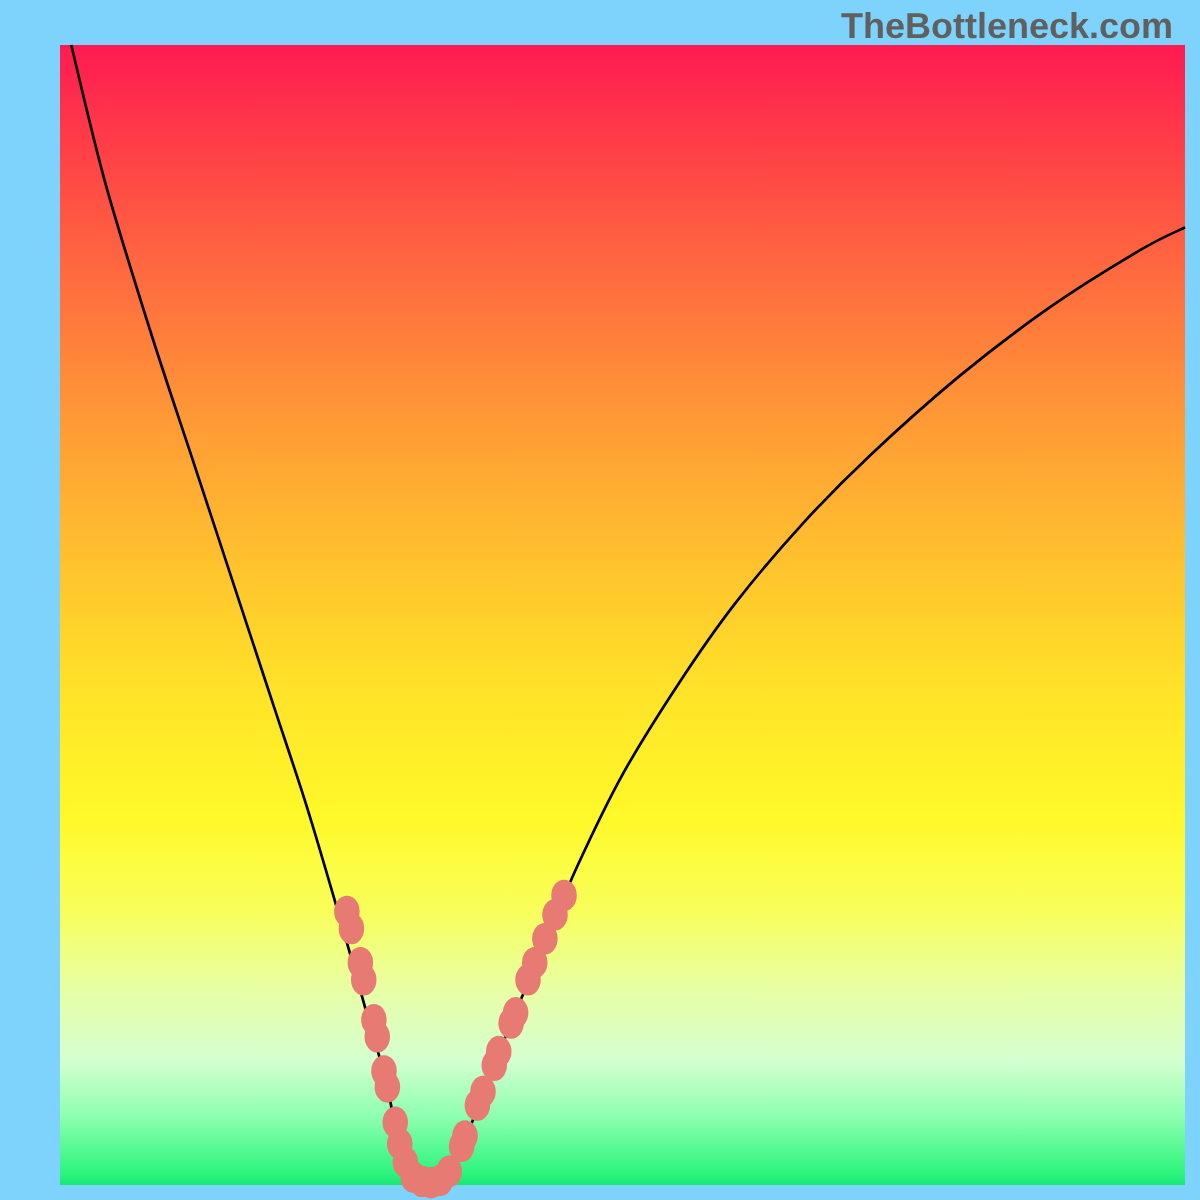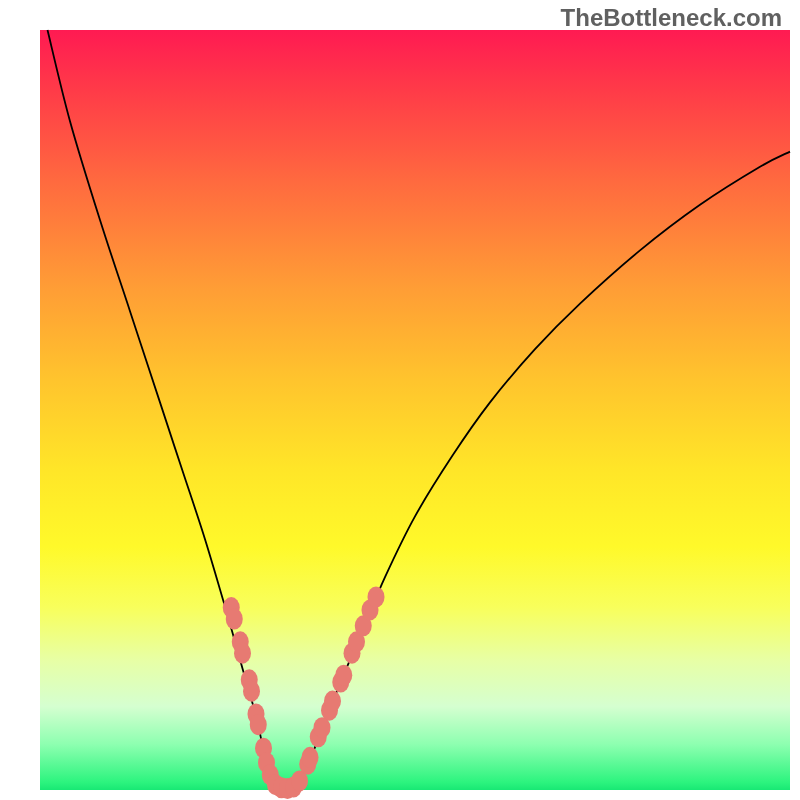--- a/index.html
+++ b/index.html
@@ -8,21 +8,21 @@
     width: 800px;
     height: 800px;
     overflow: hidden;
     background: #000;
     font-family: Arial, Helvetica, sans-serif;
   }
   .frame {
     position: relative;
     width: 800px;
     height: 800px;
-    background: #ffffff;
+    background: #7dd3fc;
   }
   .watermark {
     position: absolute;
     top: 4px;
     right: 18px;
     color: #606060;
     font-weight: bold;
     font-size: 24px;
     letter-spacing: 0;
     z-index: 50;

